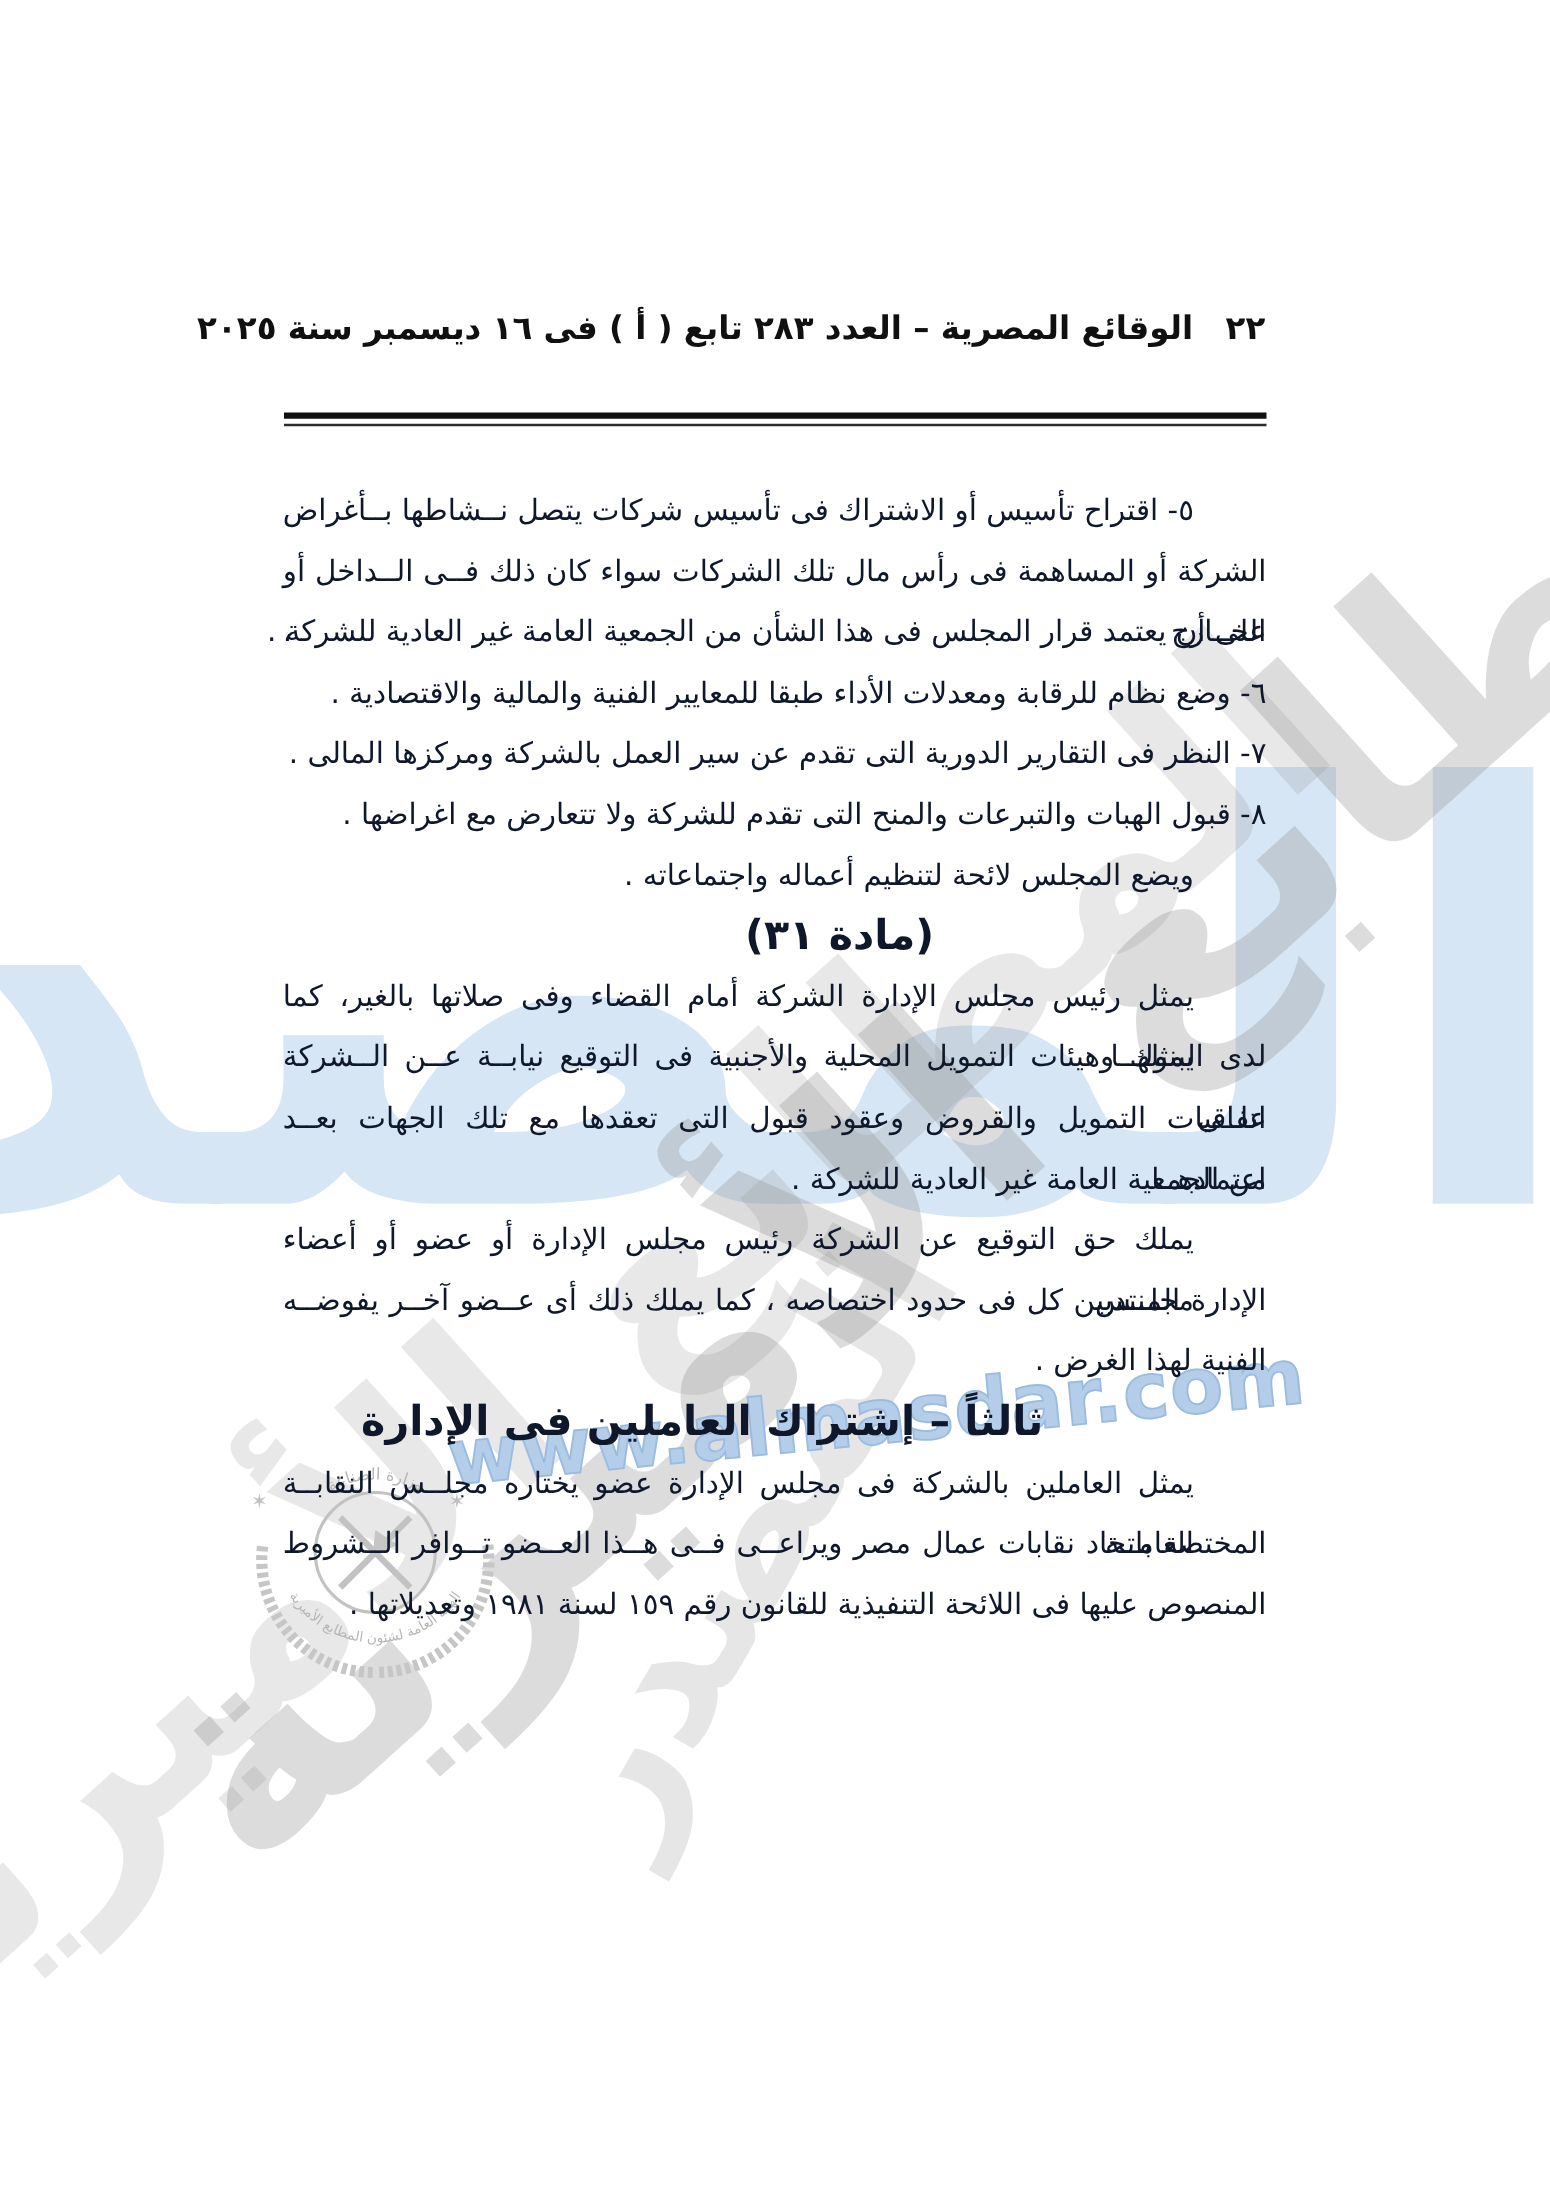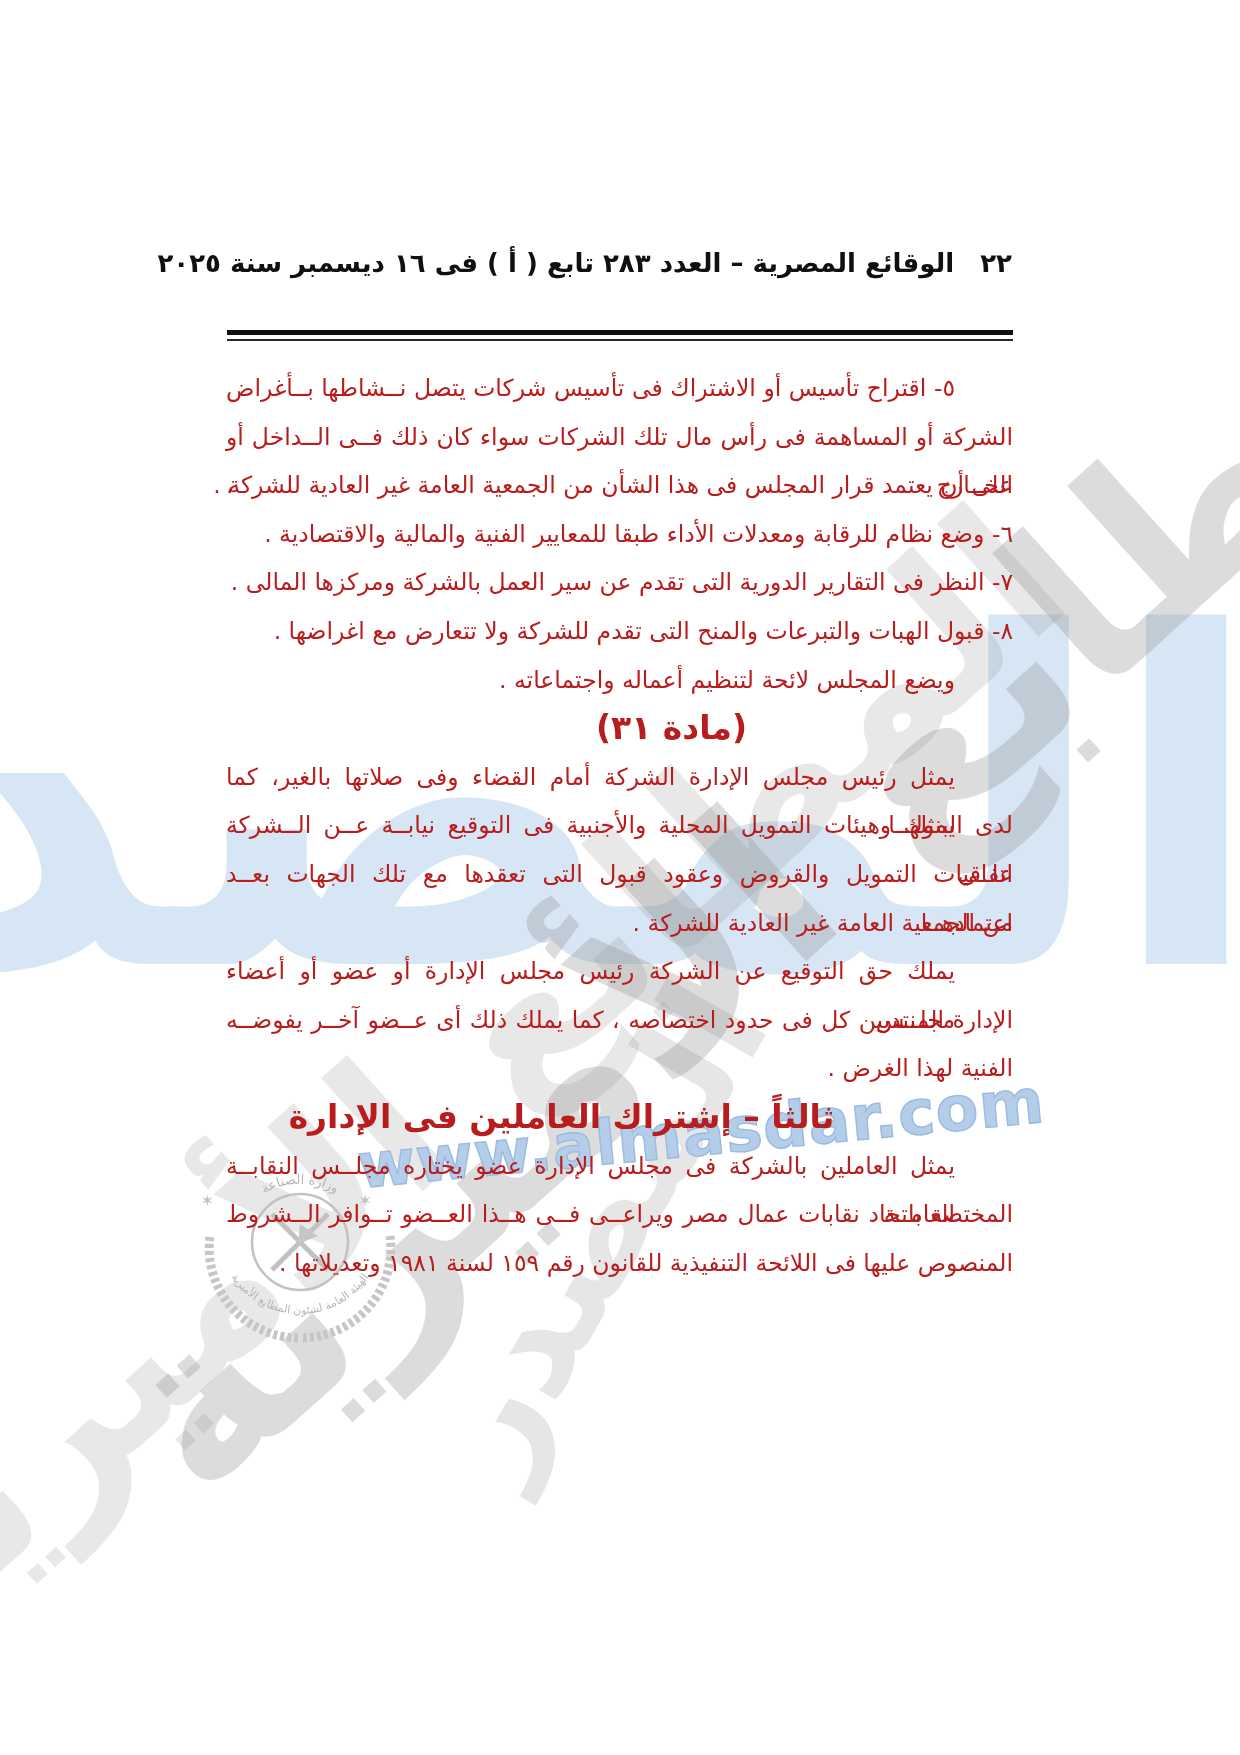--- a/index.html
+++ b/index.html
@@ -36,22 +36,22 @@
   .header{
     position:absolute;top:248px;right:228px;z-index:2;
     direction:rtl;display:flex;gap:26px;align-items:baseline;
     font-size:26px;font-weight:bold;color:#101010;white-space:nowrap;
   }
   .rule{
     position:absolute;top:330px;left:227px;width:786px;height:4px;z-index:2;
     border-top:5px solid #101010;border-bottom:2px solid #2b2b2b;
   }
   .content{
-    position:absolute;top:364px;left:226px;width:787px;z-index:2;
-    direction:rtl;color:#b91c1c;
+    position:absolute;top:384px;left:226px;width:787px;z-index:2;
+    direction:rtl;color:#0f172a;
   }
   .line{height:48.6px;line-height:48.6px;font-size:23.5px;text-align:right;white-space:nowrap;}
   .line.j{white-space:normal;text-align:justify;text-align-last:justify;}
   .line.c{text-align:center;white-space:nowrap;}
   .line.indent{padding-right:58px;}
   .line.heading{font-weight:bold;font-size:33px;}
 </style>
 </head>
 <body>
 

